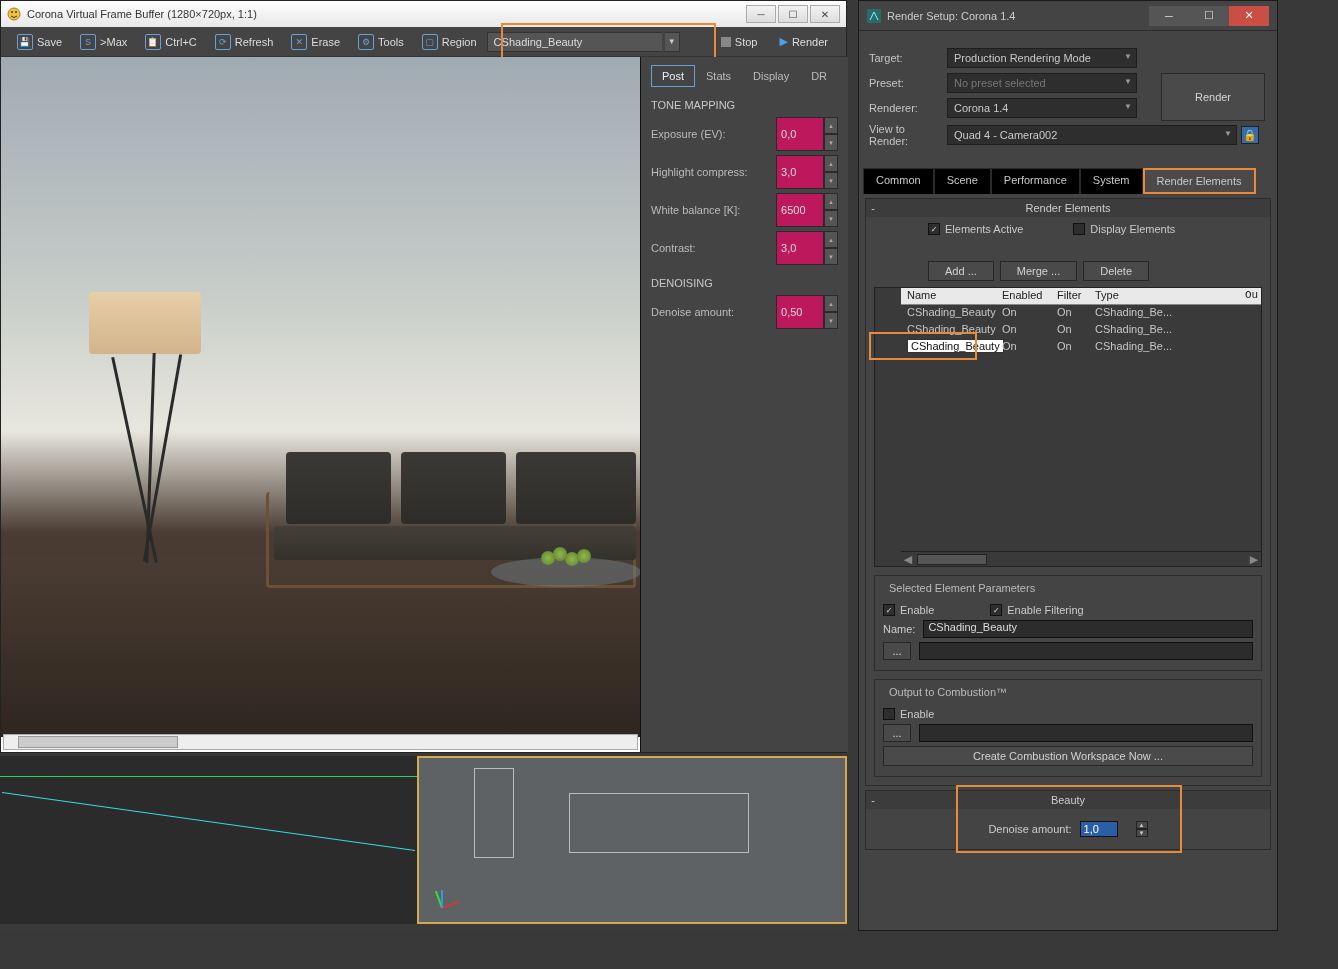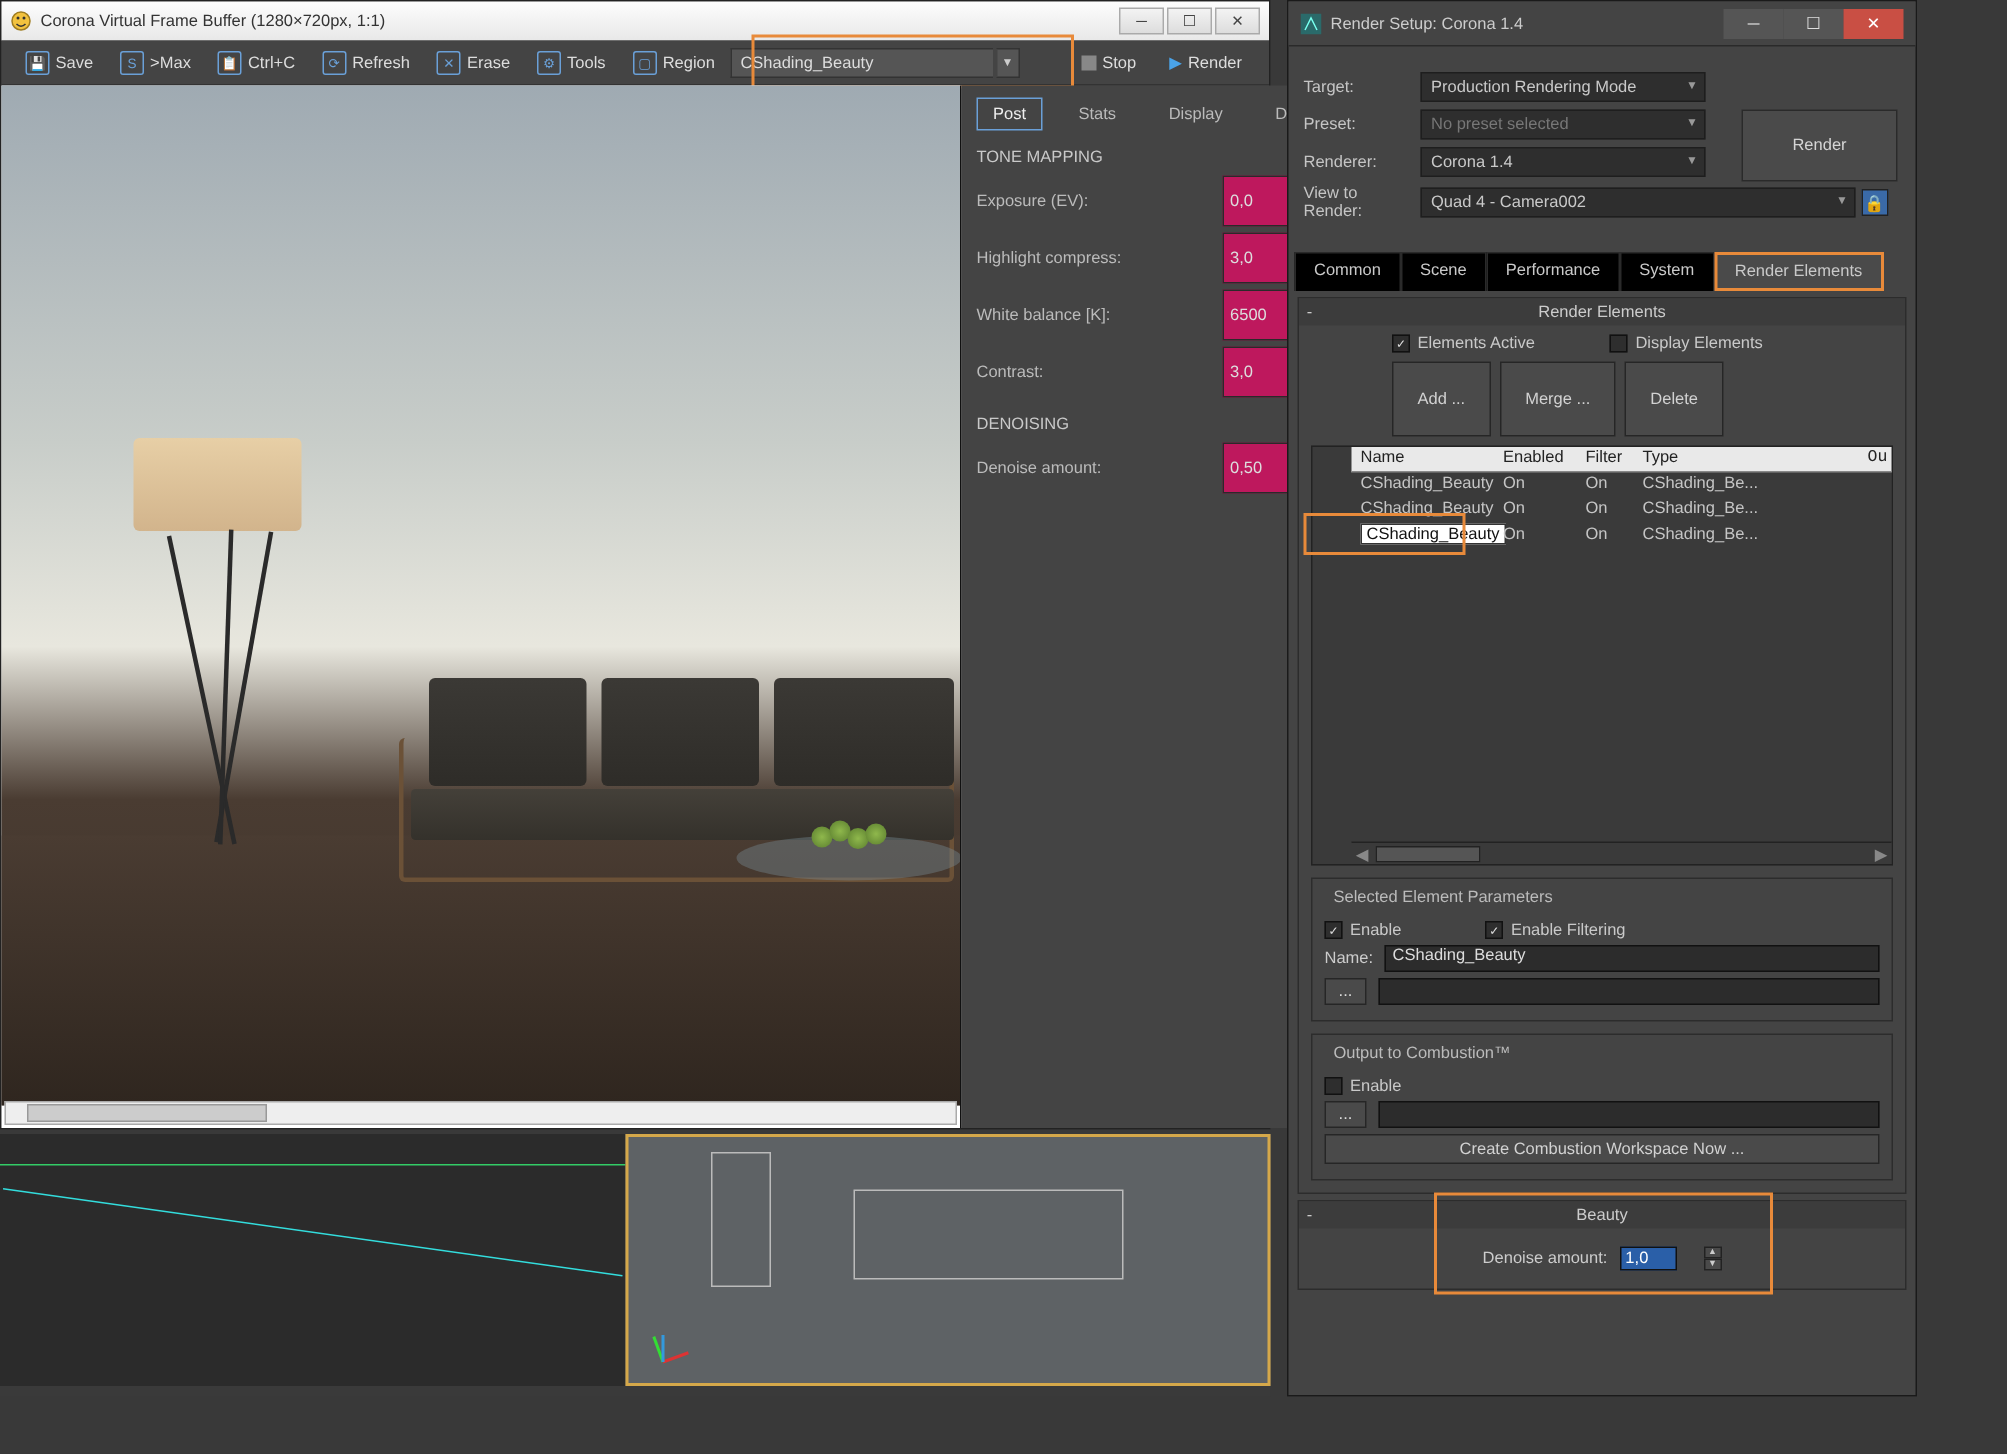--- a/index.html
+++ b/index.html
@@ -34,21 +34,21 @@
 .sofa .frame{position:absolute;left:0;top:40px;width:370px;height:96px;border:3px solid #6b5137;border-radius:4px;border-top:none;}
 .floor-shadow{position:absolute;left:0;top:500px;right:0;height:180px;background:linear-gradient(#4a3c32,#2f261f);}
 .table{position:absolute;left:490px;top:500px;width:150px;height:30px;background:rgba(120,140,150,0.4);border-radius:50%;}
 .fruit{position:absolute;left:540px;top:490px;width:60px;height:22px;}
 .fruit span{position:absolute;width:14px;height:14px;background:radial-gradient(#8fb84c,#5a7d2e);border-radius:50%;}
 .fruit .f1{left:0;top:4px;}.fruit .f2{left:12px;top:0;}.fruit .f3{left:24px;top:5px;}.fruit .f4{left:36px;top:2px;}
 .hscroll{position:absolute;left:2px;right:2px;bottom:2px;height:16px;background:#eee;border:1px solid #aaa;}
 .hscroll .thumb{position:absolute;left:14px;top:1px;width:160px;height:12px;background:#ccc;border:1px solid #999;}
 
 .vfb-side { flex:1; background:#444; padding:8px 10px; position:relative;}
-.vfb-tabs { display:flex;gap:13px;margin-bottom:0;margin-left:auto;justify-content:center;}
+.vfb-tabs { display:flex;gap:0;margin-bottom:0;margin-left:auto;justify-content:center;}
 .vfb-tab { padding:4px 10px;color:#bbb;border:1px solid transparent;}
 .vfb-tab.active{border:1px solid #6aa0d8;color:#eee;}
 .sec-title{color:#c9c9c9;font-size:11px;margin:12px 0 6px;}
 .prop-row{display:flex;align-items:center;margin:4px 0;}
 .prop-row label{flex:1;color:#bbb;}
 .spinner{display:flex;width:62px;}
 .spinner .val{flex:1;height:34px;background:#be185d;border:1px solid #2a2a2a;color:#ddd;padding:0 4px;display:flex;align-items:center;}
 .spinner .arrows{width:14px;display:flex;flex-direction:column;}
 .spinner .arrows span{flex:1;background:#555;border:1px solid #2a2a2a;font-size:6px;display:flex;align-items:center;justify-content:center;color:#aaa;}
 
@@ -90,21 +90,21 @@
 
 .rs-panel{margin:4px 6px;border:1px solid #2c2c2c;background:#444;padding-bottom:8px;}
 .rs-panel-h{height:18px;background:#3c3c3c;color:#ccc;display:flex;align-items:center;position:relative;}
 .rs-panel-h .toggle{width:14px;text-align:center;color:#ccc;}
 .rs-panel-h .t{position:absolute;left:50%;transform:translateX(-50%);}
 
 .re-checks{display:flex;gap:50px;padding:6px 0 6px 62px;}
 .chk{display:flex;align-items:center;gap:5px;color:#c9c9c9;}
 .chk .box{width:12px;height:12px;background:#2e2e2e;border:1px solid #111;display:flex;align-items:center;justify-content:center;color:#ddd;font-size:8px;}
 .re-btns{display:flex;gap:6px;padding:0 0 6px 62px;}
-.re-btn{padding:18px 16px;background:#4a4a4a;border:1px solid #262626;color:#d2d2d2;}
+.re-btn{padding:3px 16px;background:#4a4a4a;border:1px solid #262626;color:#d2d2d2;margin-top:20px;}
 
 .re-table{margin:0 8px;border:1px solid #222;background:#3a3a3a;}
 .re-th{display:flex;background:#e9e9e9;color:#222;height:17px;border-bottom:1px solid #888;}
 .re-th div, .re-tr div{padding:1px 6px;}
 .col-n{width:95px;} .col-e{width:55px;} .col-f{width:38px;} .col-t{flex:1;} .col-o{width:22px;font-family:Liberation Mono, monospace;}
 .re-tr{display:flex;color:#c5c5c5;height:17px;}
 .re-tr .cell-edit{background:#fff;color:#111;border:1px solid #333;height:15px;padding:0 3px;}
 .re-tbody{height:246px;background:#3a3a3a;}
 .re-hi{position:absolute;border:2px solid #e88a3a;pointer-events:none;}
 .re-hscroll{height:15px;background:#3a3a3a;border-top:1px solid #222;display:flex;align-items:center;}

